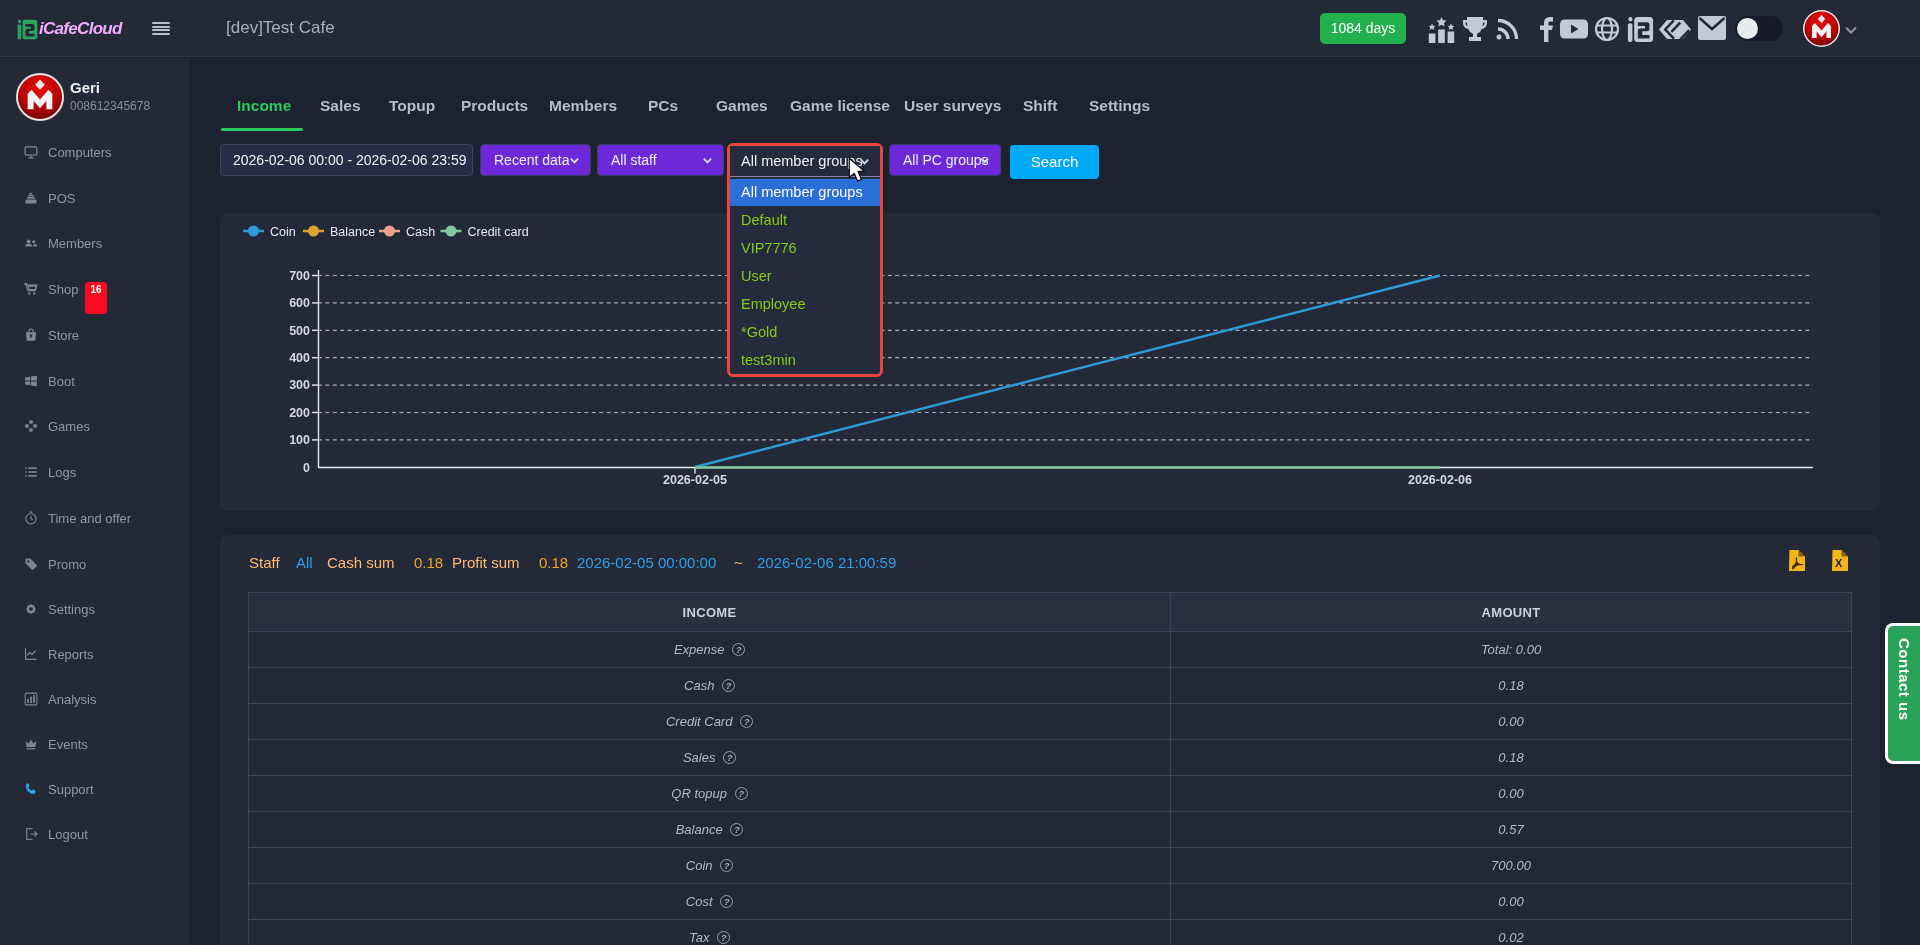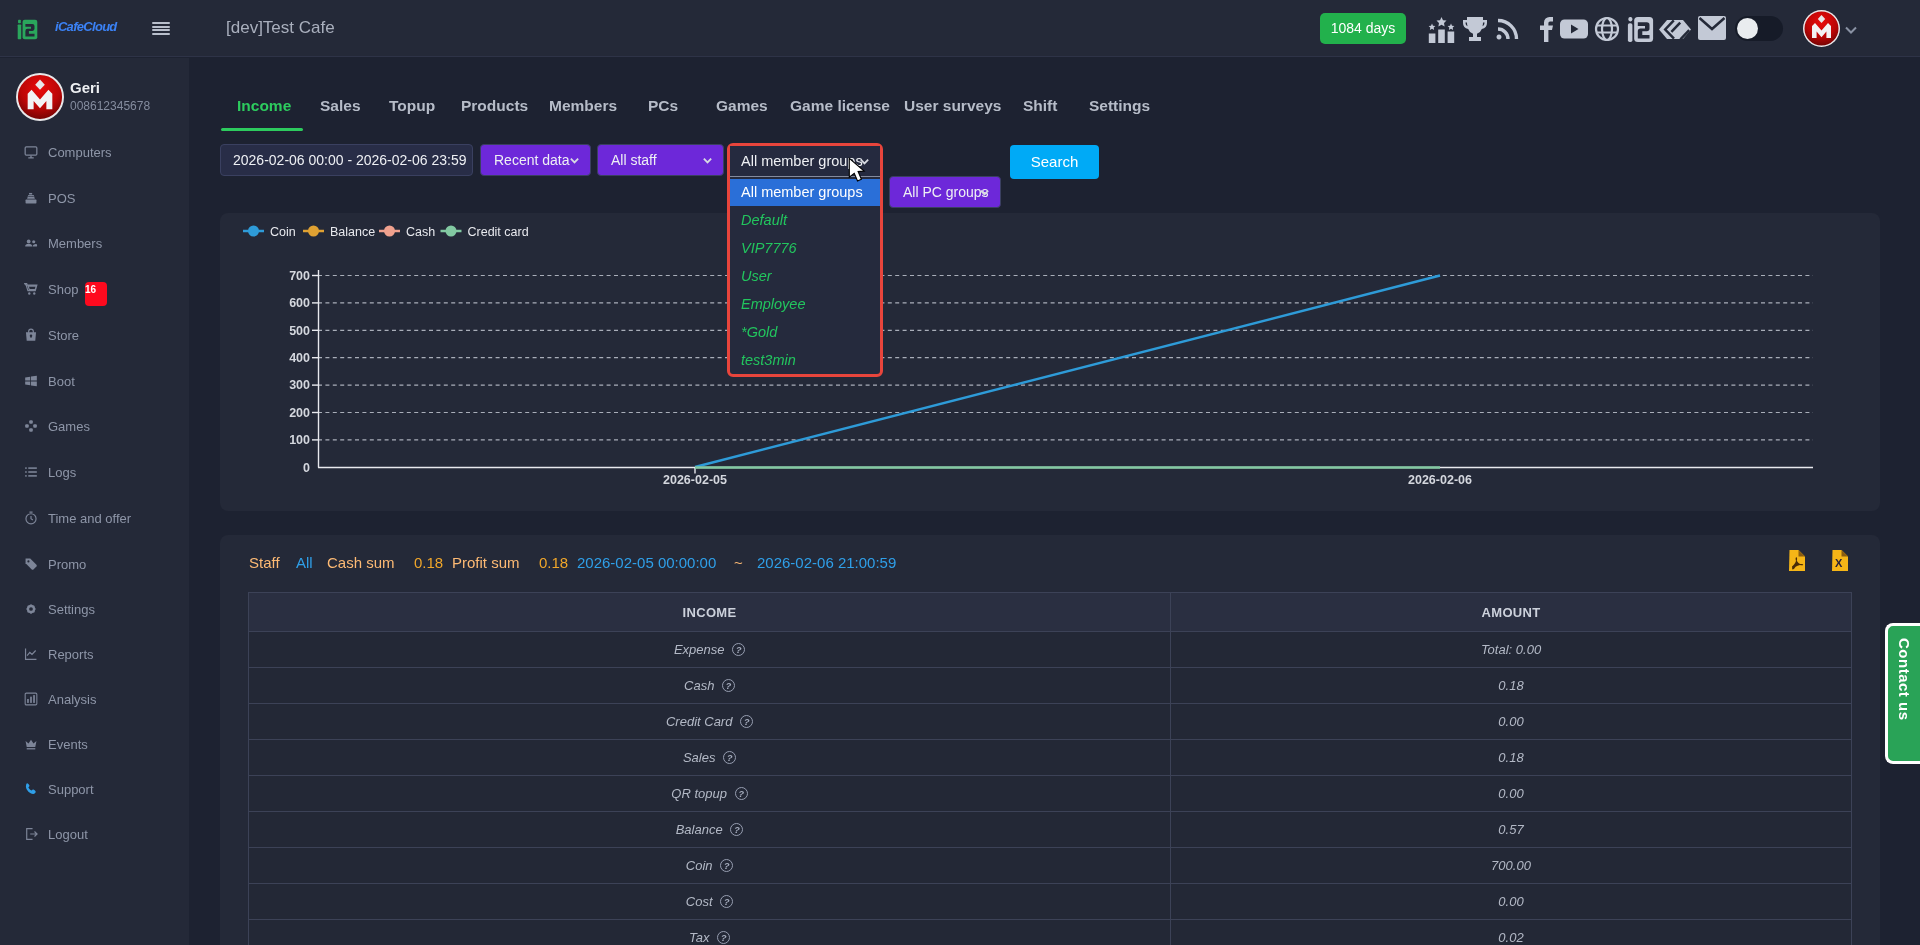--- a/index.html
+++ b/index.html
@@ -1,57 +1,57 @@
 <!DOCTYPE html>
 <html><head>
 <meta charset="utf-8">
 <style>
   * { margin:0; padding:0; box-sizing:border-box; }
   html,body { width:1920px; height:945px; overflow:hidden; background:#1d2231; font-family:"Liberation Sans", sans-serif; }
   .abs { position:absolute; }
 
   
   #header { position:absolute; left:0; top:0; width:1920px; height:57px; background:#242938; border-bottom:1px solid #2e3347; }
-  #logotext { position:absolute; left:39px; top:19px; color:#3b82f6; font-size:13px; font-weight:700; font-style:italic; letter-spacing:-0.7px;margin-left:16px; }
+  #logotext { position:absolute; left:39px; top:19px; color:#f0abfc; font-size:17px; font-weight:700; font-style:italic; letter-spacing:-0.7px; }
   #burger { position:absolute; left:152px; top:22px; }
   #burger div { width:18px; height:2px; background:#b9bfcc; margin-bottom:1.6px; border-radius:1px; }
   #cafename { position:absolute; left:226px; top:18px; color:#a9afbd; font-size:17px; }
   #daysbtn { position:absolute; left:1320px; top:13px; width:86px; height:31px; background:#22b14c; border-radius:5px; color:#fff; font-size:14px; text-align:center; line-height:31px; }
   .hicon { position:absolute; top:16px; }
   #toggle { position:absolute; left:1735px; top:16px; width:48px; height:25px; background:#161b28; border-radius:13px; }
   #toggle .knob { position:absolute; left:2px; top:2px; width:21px; height:21px; background:#e9ecef; border-radius:50%; }
   .mavatar { border-radius:50%; }
   #chev { position:absolute; left:1843px; top:22px; width:16px; height:16px; }
 
   
   #sidebar { position:absolute; left:0; top:58px; width:189px; height:887px; background:#242938; }
   #sb-name { position:absolute; left:70px; top:21px; color:#eef0f3; font-size:15px; font-weight:700; }
   #sb-phone { position:absolute; left:70px; top:41px; color:#848c9e; font-size:12px; }
   .mi { position:absolute; left:0; width:189px; height:46px; }
   .mi .ico { position:absolute; left:24px; top:16px; width:14px; height:14px; }
   .mi .lbl { position:absolute; left:48px; top:16px; font-size:13px; color:#8e96a8; }
-  #shopbadge { position:absolute; left:85px; top:16px; width:22px; height:24px; background:#fe0a1e; border-radius:4px; color:#fff; font-size:10px; font-weight:700; text-align:left; line-height:16px; }
+  #shopbadge { position:absolute; left:85px; top:16px; width:22px; height:32px; background:#fe0a1e; border-radius:4px; color:#fff; font-size:10px; font-weight:700; text-align:center; line-height:16px; }
 
   
   .tab { position:absolute; top:97px; font-size:15.5px; color:#b6bcc8; font-weight:600; }
   #tab-active { color:#2dcb5e; }
   #tab-underline { position:absolute; left:221px; top:128px; width:82px; height:3px; background:#2dcb5e; border-radius:2px; }
 
   
   .inp { position:absolute; top:144px; height:32px; background:#6d28d9; border:1px solid #3a4060; border-radius:4px; color:#eef0f4; font-size:14.5px; white-space:nowrap; }
   #dateinp { left:220px; width:253px; background:#282d47; line-height:30px; padding-left:12px; font-size:14px; }
   .sel { line-height:30px; padding-left:13px; font-size:14px; }
   .sel .chv { position:absolute; right:10px; top:10px; width:11px; height:11px; }
   #searchbtn { position:absolute; left:1010px; top:145px; width:89px; height:34px; background:#00aaf6; border-radius:4px; color:#fff; font-size:15px; text-align:center; line-height:34px; }
 
   
   #groupwrap { position:absolute; left:727px; top:143px; width:156px; height:234px; background:#252a3d; border:3px solid #e8453c; border-radius:6px; z-index:30; }
   #groupsel { position:absolute; left:0; top:0; width:150px; height:31px; background:#252a3f; border-bottom:1px solid #848b9e; color:#eef0f4; font-size:14.5px; line-height:30px; padding-left:11px; white-space:nowrap; }
   #groupwrap .hl { position:absolute; left:0; top:33px; width:150px; height:27px; background:#2a6fd8; color:#fff; font-size:14.5px; line-height:27px; padding-left:11px; }
-  #groupwrap .it { position:absolute; left:11px; font-size:14.5px; color:#22c55e;font-style:italic; }
+  #groupwrap .it { position:absolute; left:11px; font-size:14.5px; color:#84cc16; }
 
   
   #chartpanel { position:absolute; left:220px; top:213px; width:1660px; height:298px; background:#242938; border-radius:8px; }
 
   
   #tablepanel { position:absolute; left:220px; top:535px; width:1660px; height:410px; background:#242938; border-radius:8px 8px 0 0; }
   .st { position:absolute; top:554px; font-size:15px; color:#fdba74; }
   .st.blue { color:#2f9fe8; }
   .st.orange { color:#f0a62a; }
   #incometable { position:absolute; left:248px; top:592px; width:1604px; border-collapse:collapse; }
@@ -303,21 +303,21 @@
 <div class="tab" style="left:1089px">Settings</div>
 <div id="tab-underline"></div>
 
 <div class="inp" id="dateinp">2026-02-06 00:00 - 2026-02-06 23:59</div>
 <div class="inp sel" style="left:480px;width:111px;">Recent data<svg class="chv" viewBox="0 0 12 12" fill="none" stroke="#d7dae2" stroke-width="2">
       <path d="M2 4 l4 4 4-4"></path>
     </svg></div>
 <div class="inp sel" style="left:597px;width:127px;">All staff<svg class="chv" viewBox="0 0 12 12" fill="none" stroke="#d7dae2" stroke-width="2">
       <path d="M2 4 l4 4 4-4"></path>
     </svg></div>
-<div class="inp sel" style="left:889px;width:112px;margin-top:32px;">All PC groups<svg class="chv" viewBox="0 0 12 12" fill="none" stroke="#d7dae2" stroke-width="2">
+<div class="inp sel" style="left:889px;width:112px;">All PC groups<svg class="chv" viewBox="0 0 12 12" fill="none" stroke="#d7dae2" stroke-width="2">
       <path d="M2 4 l4 4 4-4"></path>
     </svg></div>
 <div id="searchbtn">Search</div>
 
 <div id="chartpanel">
   <svg width="1660" height="298" viewBox="0 0 1660 298">
 
     <g font-size="12.5" fill="#e8e9ee">
       <line x1="23" y1="18" x2="44" y2="18" stroke="#2e9bd8" stroke-width="2.5"></line>
       <circle cx="33.5" cy="18" r="5.5" fill="#2e9bd8"></circle>

